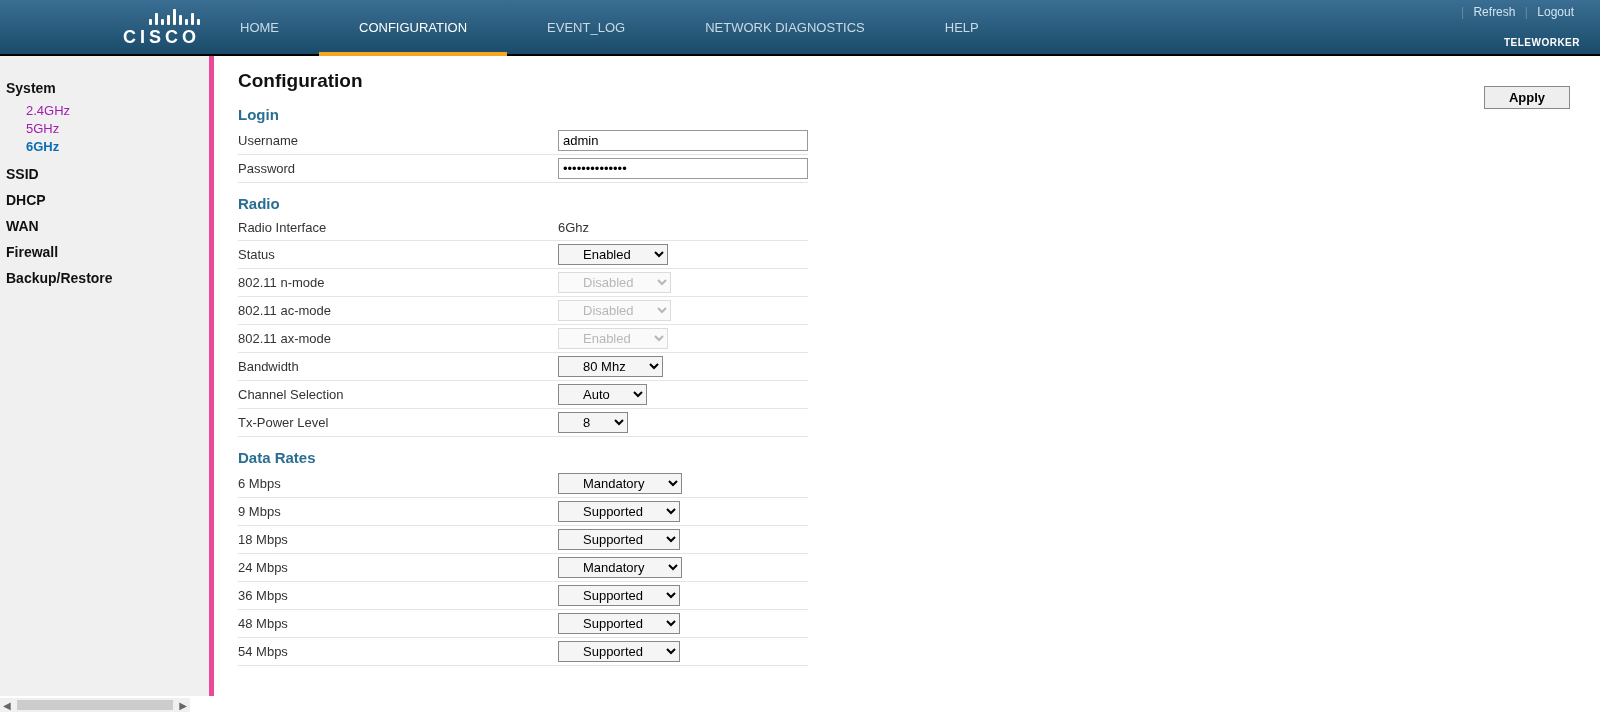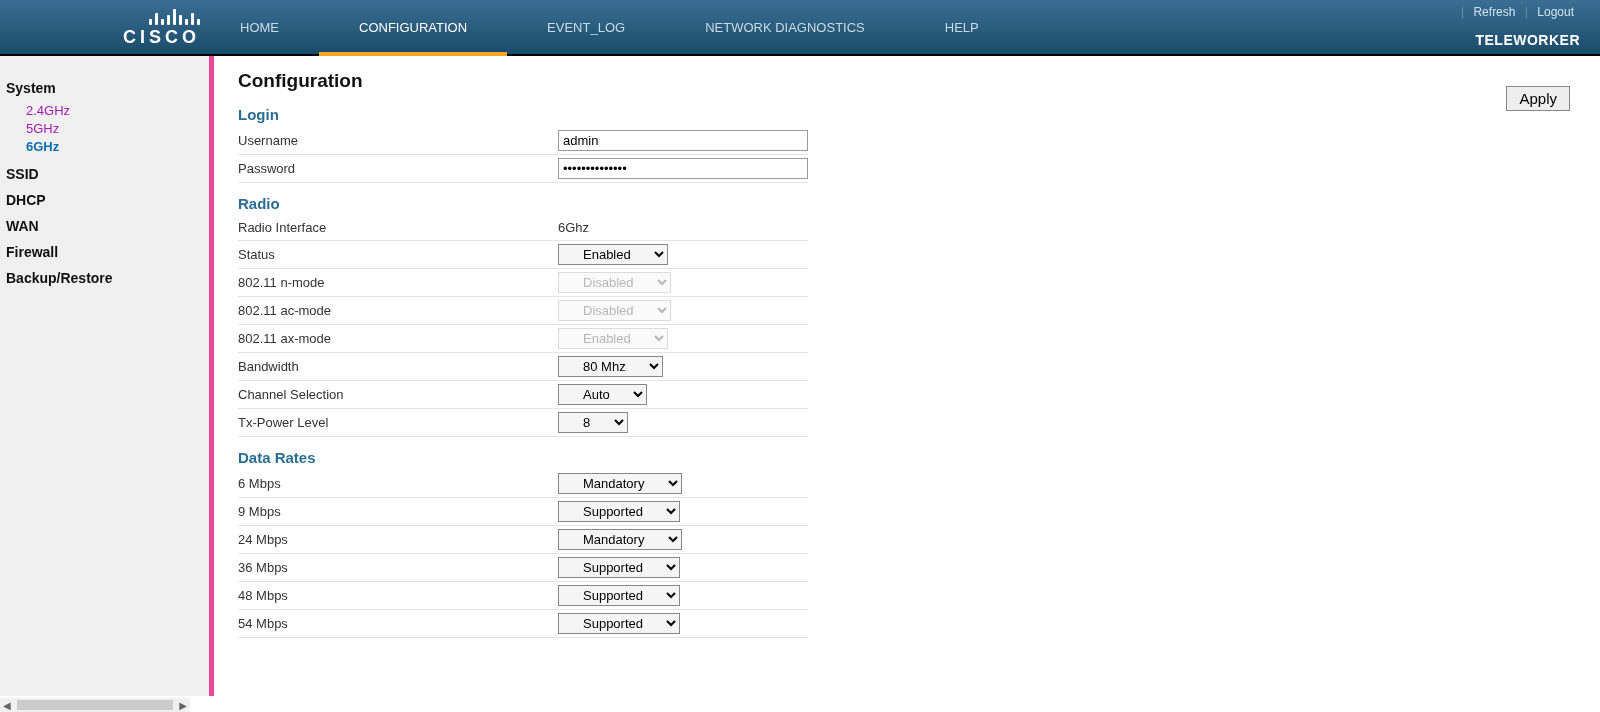--- a/index.html
+++ b/index.html
@@ -83,21 +83,21 @@
     padding: 0 6px;
     cursor: pointer;
     text-align: right;
   }
   .top-right .sep { color: #6b8ba0; }
   .teleworker {
     position: absolute;
     right: 20px;
     bottom: 6px;
     color: #fff;
-    font-size: 14px;
+    font-size: 10px;
     font-weight: bold;
     letter-spacing: 0.5px;
   }
   
   .layout {
     display: flex;
     min-height: 640px;
   }
   .sidebar {
     width: 214px;
@@ -138,23 +138,24 @@
     font-weight: bold;
     color: #111;
     margin-bottom: 14px;
   }
   .apply-btn {
     position: absolute;
     right: 30px;
     top: 30px;
     background: #eee;
     border: 1px solid #888;
-    padding: 3px 12px;
-    font-size: 15px;
+    padding: 3px 24px;
+    font-size: 13px;
     cursor: pointer;
+    font-weight: bold;
   }
   .section-title {
     color: #2a6e92;
     font-weight: bold;
     font-size: 15px;
     margin: 12px 0 4px 0;
   }
   .form-tbl {
     border-collapse: collapse;
     width: 570px;
@@ -310,20 +311,24 @@
       <tbody>
           <tr>
             <td class="lbl">6 Mbps</td>
           <td><select><option>Mandatory</option></select></td>
           </tr>
       <tr>
             <td class="lbl">9 Mbps</td>
           <td><select><option>Supported</option></select></td>
           </tr>
       <tr>
+            <td class="lbl">18 Mbps</td>
+          <td><select><option>Supported</option></select></td>
+          </tr>
+      <tr>
             <td class="lbl">24 Mbps</td>
           <td><select><option>Mandatory</option></select></td>
           </tr>
       <tr>
             <td class="lbl">36 Mbps</td>
           <td><select><option>Supported</option></select></td>
           </tr>
       <tr>
             <td class="lbl">48 Mbps</td>
           <td><select><option>Supported</option></select></td>

